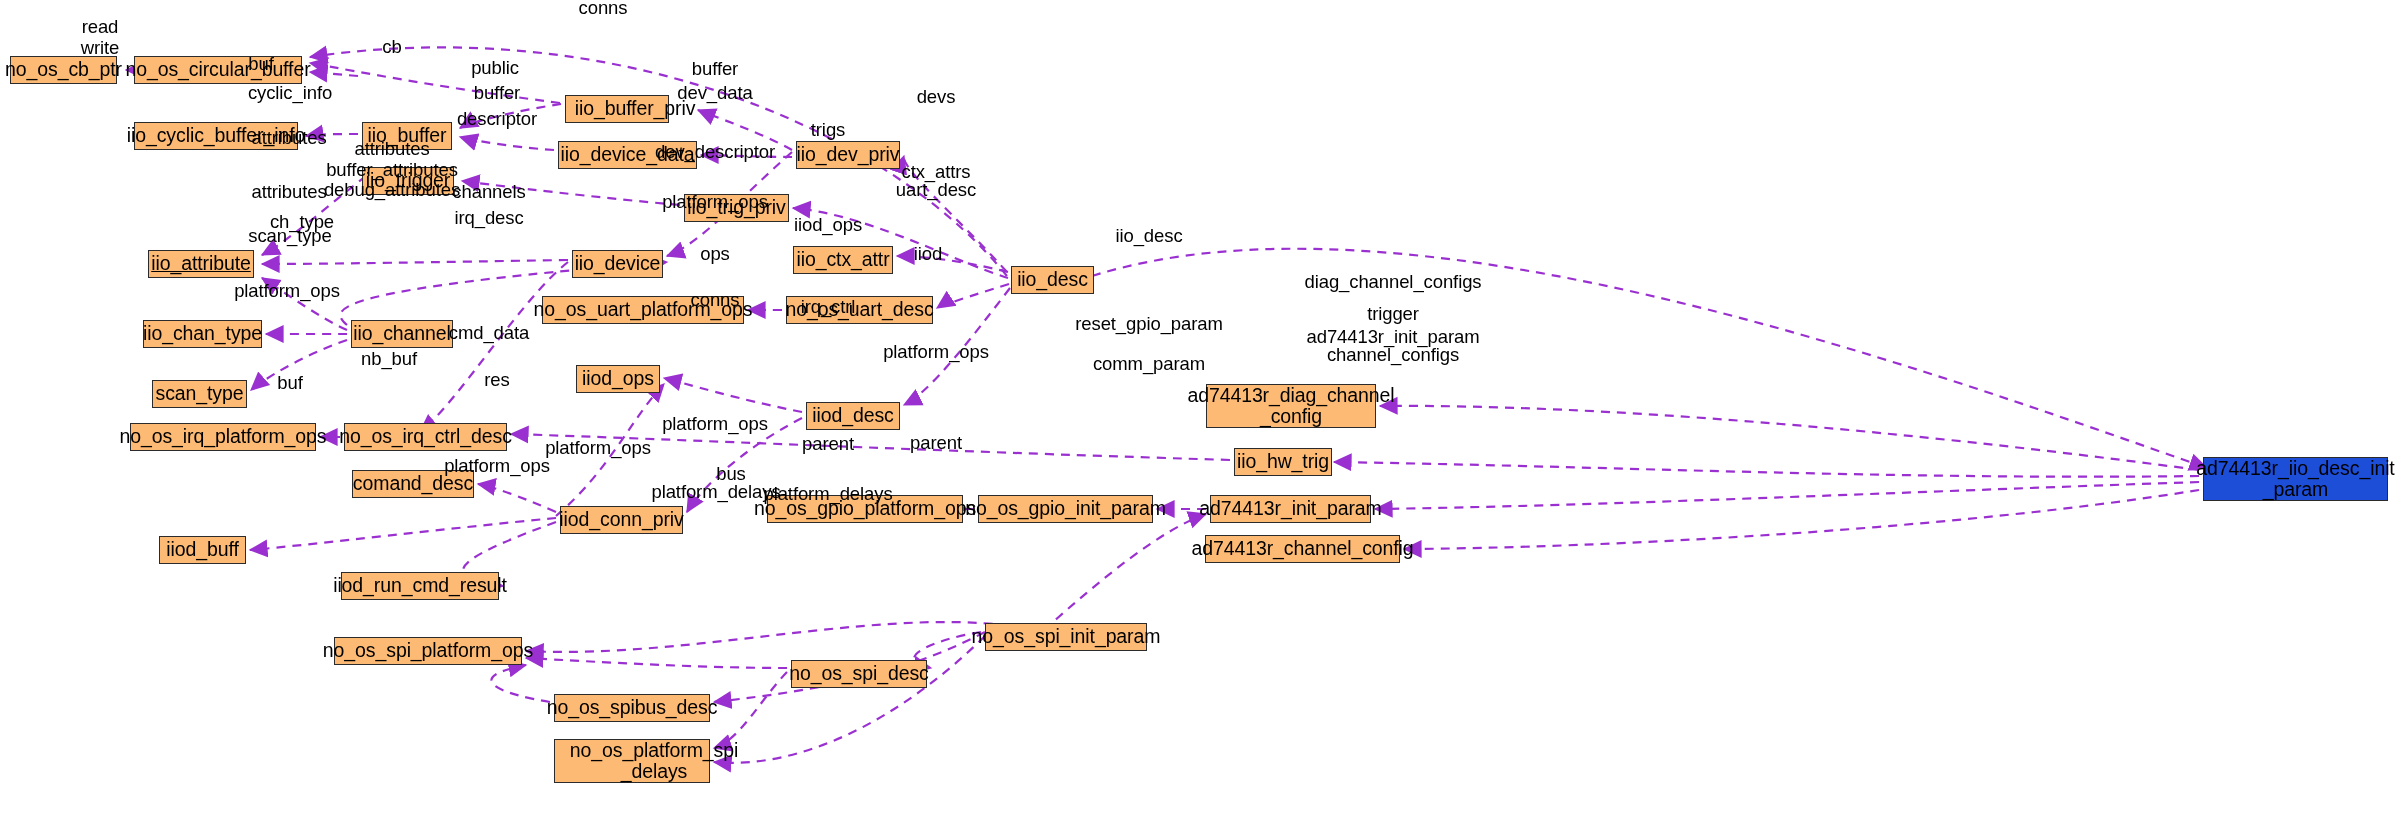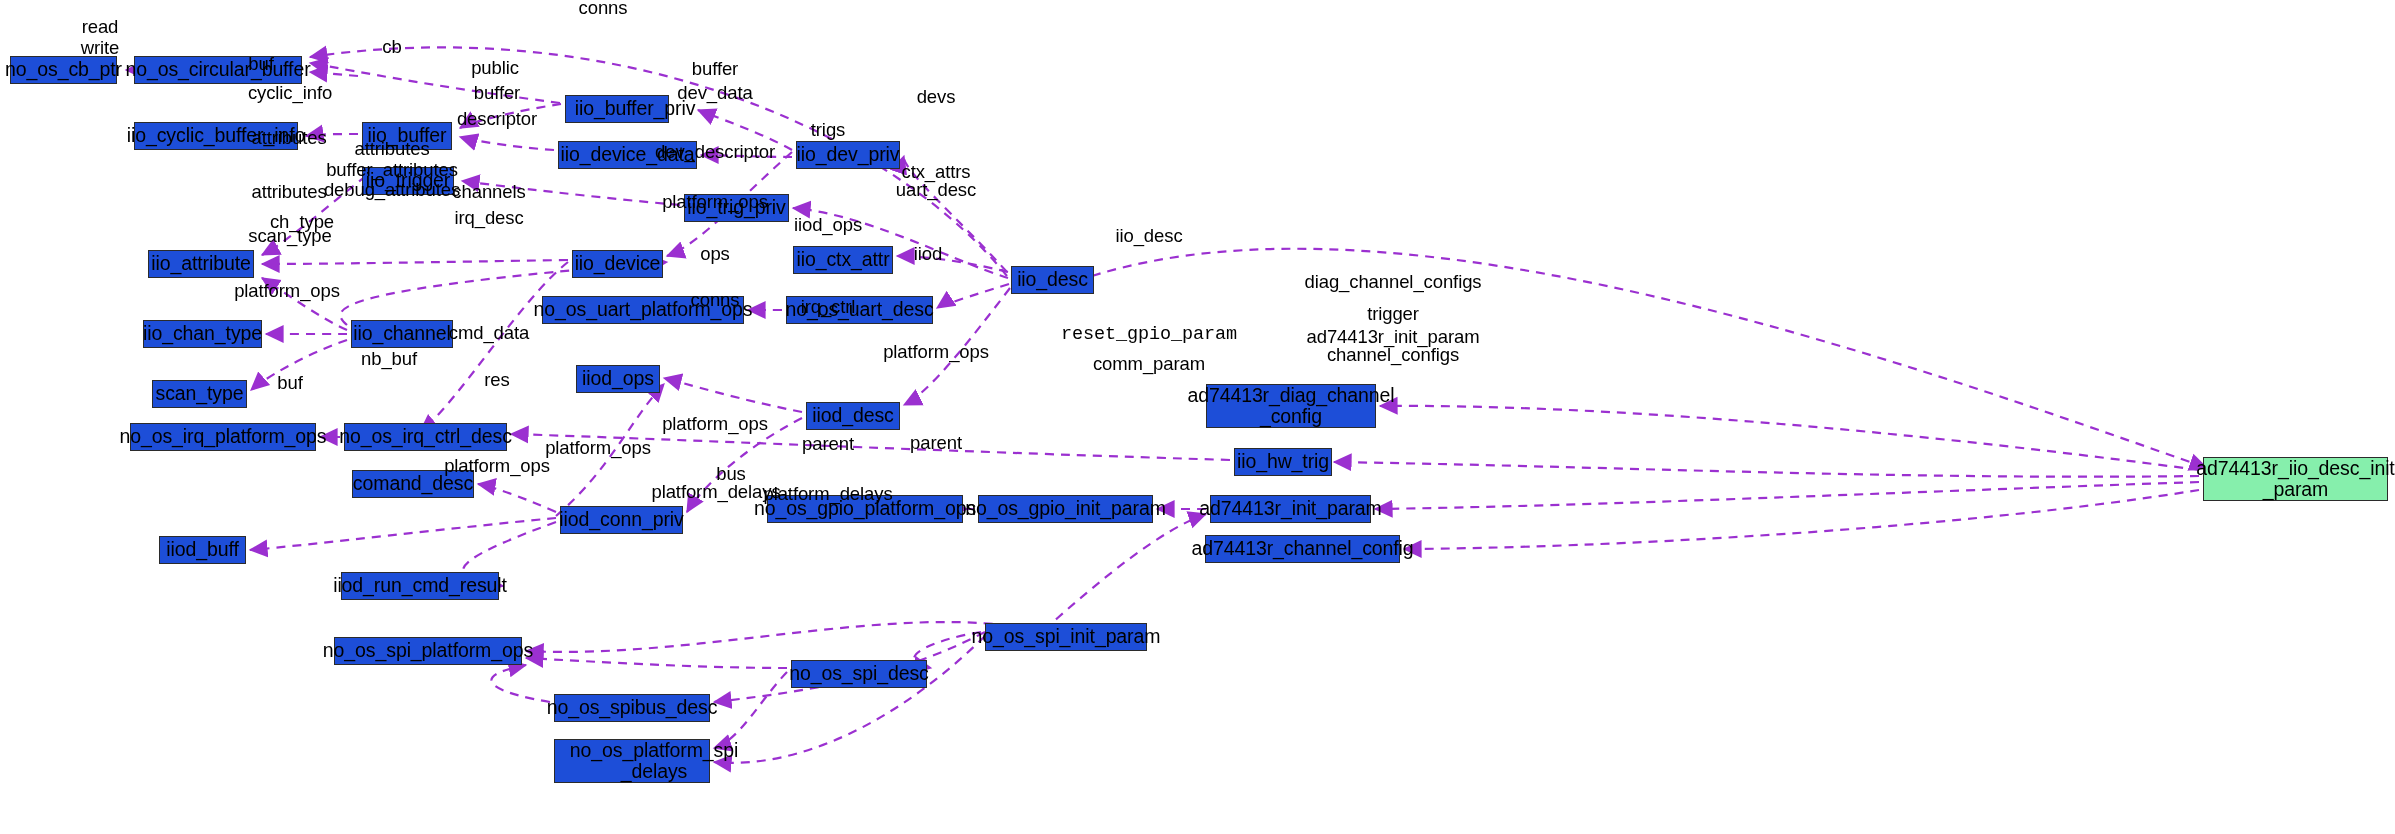--- a/index.html
+++ b/index.html
@@ -19,33 +19,33 @@
     position: absolute;
     left: 0; top: 0;
     width: 2395px;
     height: 834px;
     pointer-events: none;
   }
   .node {
     position: absolute;
     box-sizing: border-box;
     border: 1.6px solid #2b2b2b;
-    background: #1d4ed8;
+    background: #fdba74;
     color: #000000;
     font-size: 19.5px;
     line-height: 1.08;
     display: flex;
     align-items: center;
     justify-content: center;
     text-align: center;
     white-space: pre;
     letter-spacing: -0.1px;
   }
   .node.highlight {
-    background: #86efac;
+    background: #1d4ed8;
   }
   .edge-label {
     position: absolute;
     font-size: 18.5px;
     color: #000000;
     white-space: pre;
     text-align: center;
     line-height: 1.12;
     letter-spacing: -0.1px;
     transform: translate(-50%, -50%);
@@ -117,21 +117,21 @@
   <div id="node-layer">
       <div class="node" style="left: 10px; top: 56px; width: 107px; height: 28px;">no_os_cb_ptr</div>
       <div class="node" style="left: 134px; top: 56px; width: 168px; height: 28px;">no_os_circular_buffer</div>
       <div class="node" style="left: 134px; top: 122px; width: 164px; height: 28px;">iio_cyclic_buffer_info</div>
       <div class="node" style="left: 362px; top: 122px; width: 90px; height: 28px;">iio_buffer</div>
       <div class="node" style="left: 565px; top: 95px; width: 104px; height: 28px; padding-left: 36px;">iio_buffer_priv</div>
       <div class="node" style="left: 558px; top: 141px; width: 139px; height: 28px;">iio_device_data</div>
       <div class="node" style="left: 362px; top: 167px; width: 92px; height: 28px;">iio_trigger</div>
       <div class="node" style="left: 684px; top: 194px; width: 105px; height: 28px;">iio_trig_priv</div>
       <div class="node" style="left: 796px; top: 141px; width: 104px; height: 28px;">iio_dev_priv</div>
-      <div class="node" style="left: 148px; top: 250px; width: 106px; height: 28px;">iio_attribute</div>
+      <div class="node" style="left: 148px; top: 250px; width: 106px; height: 28px; text-decoration: underline;">iio_attribute</div>
       <div class="node" style="left: 572px; top: 250px; width: 91px; height: 28px;">iio_device</div>
       <div class="node" style="left: 793px; top: 246px; width: 100px; height: 28px;">iio_ctx_attr</div>
       <div class="node" style="left: 143px; top: 320px; width: 119px; height: 28px;">iio_chan_type</div>
       <div class="node" style="left: 351px; top: 320px; width: 102px; height: 28px;">iio_channel</div>
       <div class="node" style="left: 542px; top: 296px; width: 202px; height: 28px;">no_os_uart_platform_ops</div>
       <div class="node" style="left: 786px; top: 296px; width: 147px; height: 28px;">no_os_uart_desc</div>
       <div class="node" style="left: 1011px; top: 266px; width: 83px; height: 28px;">iio_desc</div>
       <div class="node" style="left: 152px; top: 380px; width: 95px; height: 28px;">scan_type</div>
       <div class="node" style="left: 576px; top: 365px; width: 84px; height: 28px;">iiod_ops</div>
       <div class="node" style="left: 806px; top: 402px; width: 94px; height: 28px;">iiod_desc</div>
@@ -189,21 +189,21 @@
       <div class="edge-label" style="left: 715px; top: 254px;">ops</div>
       <div class="edge-label" style="left: 928px; top: 254px;">iiod</div>
       <div class="edge-label" style="left: 287px; top: 291px;">platform_ops</div>
       <div class="edge-label" style="left: 715px; top: 300px;">conns</div>
       <div class="edge-label" style="left: 828px; top: 307px;">irq_ctrl</div>
       <div class="edge-label" style="left: 1393px; top: 282px;">diag_channel_configs</div>
       <div class="edge-label" style="left: 1393px; top: 314px;">trigger</div>
       <div class="edge-label" style="left: 489px; top: 333px;">cmd_data</div>
       <div class="edge-label" style="left: 1393px; top: 337px;">ad74413r_init_param</div>
       <div class="edge-label" style="left: 936px; top: 352px;">platform_ops</div>
-      <div class="edge-label" style="left: 1149px; top: 335px; font-family: Liberation Mono, monospace;">reset_gpio_param</div>
+      <div class="edge-label" style="left: 1149px; top: 324px;">reset_gpio_param</div>
       <div class="edge-label" style="left: 1393px; top: 355px;">channel_configs</div>
       <div class="edge-label" style="left: 389px; top: 359px;">nb_buf</div>
       <div class="edge-label" style="left: 1149px; top: 364px;">comm_param</div>
       <div class="edge-label" style="left: 497px; top: 380px;">res</div>
       <div class="edge-label" style="left: 290px; top: 383px;">buf</div>
       <div class="edge-label" style="left: 715px; top: 424px;">platform_ops</div>
       <div class="edge-label" style="left: 828px; top: 444px;">parent</div>
       <div class="edge-label" style="left: 936px; top: 443px;">parent</div>
       <div class="edge-label" style="left: 598px; top: 448px;">platform_ops</div>
       <div class="edge-label" style="left: 497px; top: 466px;">platform_ops</div>

